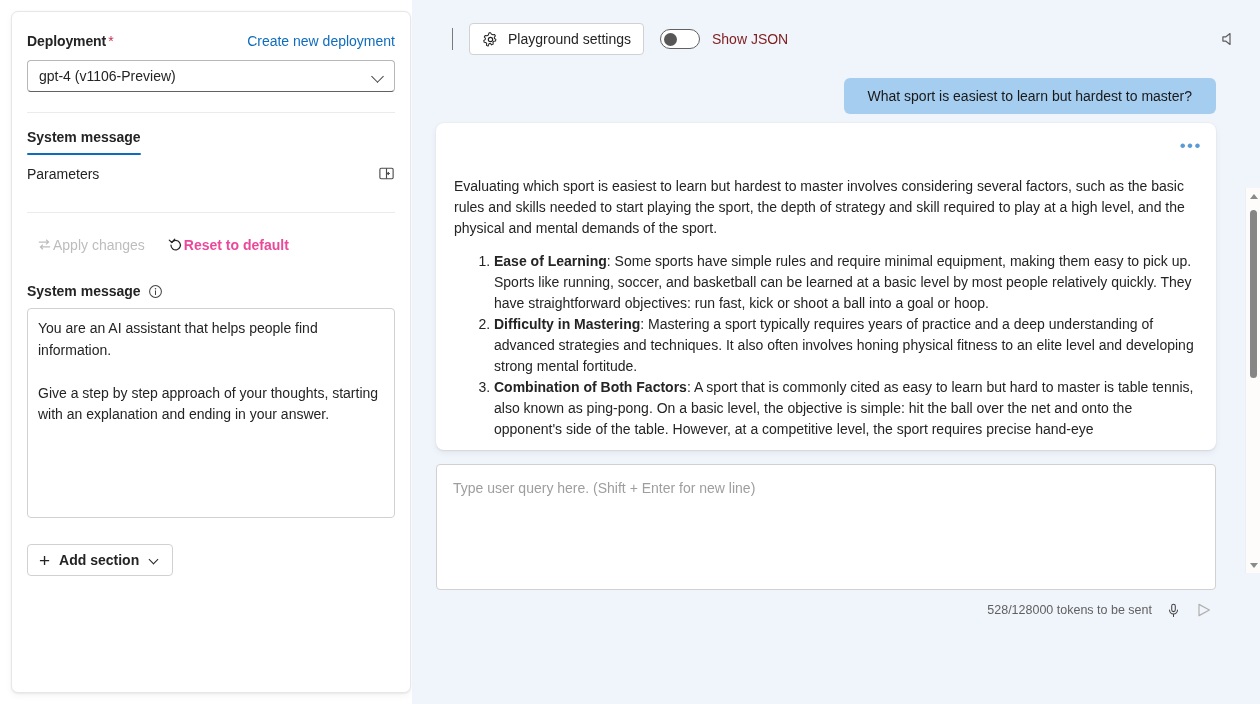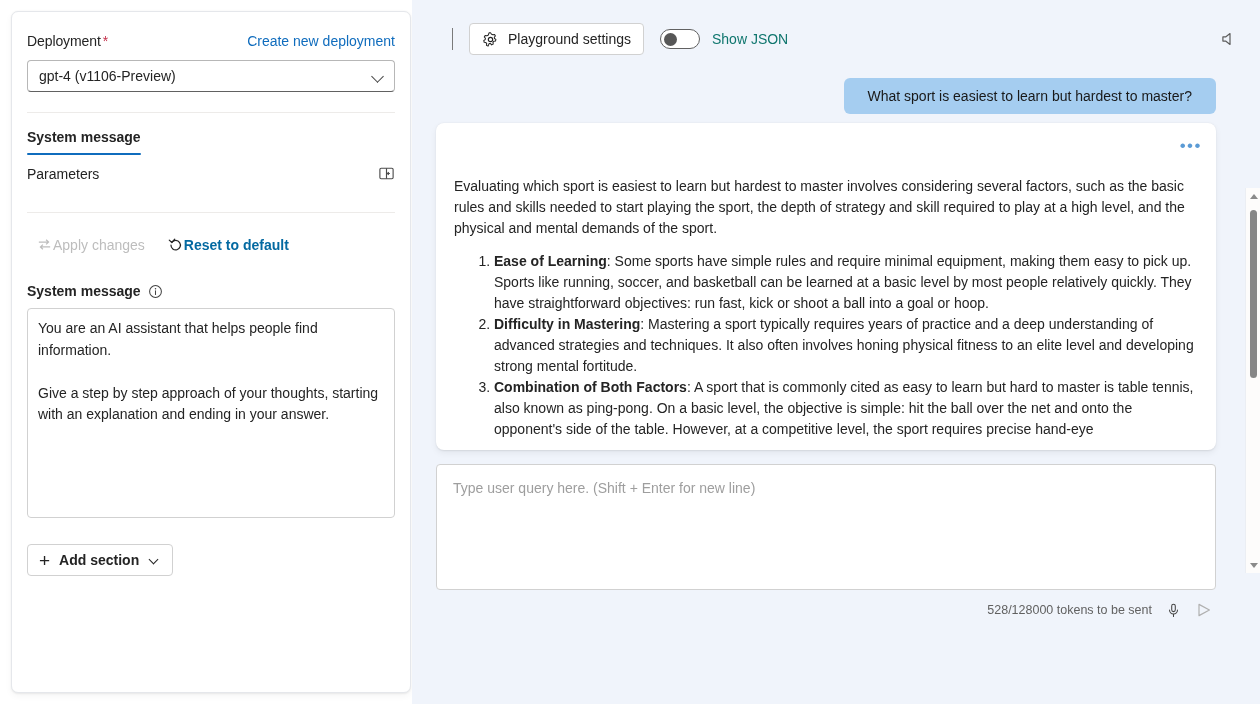--- a/index.html
+++ b/index.html
@@ -20,21 +20,21 @@
     border-radius: 7px;
     box-shadow: 0 0.6px 1.8px rgba(0,0,0,0.06), 0 3px 7px rgba(0,0,0,0.045);
     overflow: hidden;
   }
   .lp-inner { padding: 20px 15px 0 15px; }
 
   .deploy-head {
     display:flex; align-items:center; justify-content:space-between;
     padding: 0 0 0 0;
   }
-  .deploy-label { font-size: 14px; font-weight: 400; color:#242424; letter-spacing:-0.1px;}
+  .deploy-label { font-size: 14px; font-weight: 700; color:#242424; letter-spacing:-0.1px;}
   .req-star { color:#c4314b; font-weight:400; font-size:14px; margin-left:2px;}
   .create-link { font-size: 14px; color:#0f6cbd; cursor:pointer; }
 
   .select-box {
     margin-top: 10px;
     height: 32px;
     border: 1px solid #b7b7b7;
     border-bottom-color:#616161;
     border-radius: 4px;
     display:flex; align-items:center; justify-content:space-between;
@@ -74,21 +74,21 @@
   .divider2 { height:1px; background:#edebe9; margin: 30px 0 0 0; }
 
   .actions-row { display:flex; align-items:center; margin-top:17px; gap: 4px;}
   .action-btn {
     display:flex; align-items:center; gap:0;
     font-size:14px; padding: 6px 9px; border-radius:4px; cursor:pointer;
     background:transparent; border:none;
     font-family:"Liberation Sans", sans-serif;
   }
   .action-btn.disabled { color:#bdbdbd; cursor:default; }
-  .action-btn.enabled { color:#0369a1; font-weight:700; }
+  .action-btn.enabled { color:#ec4899; font-weight:700; }
 
   .sysmsg-head { display:flex; align-items:center; gap:7px; margin-top: 24px; }
   .sysmsg-title { font-size:14px; font-weight:700; color:#242424; }
   .info-ico { width:15px; height:15px; cursor:pointer; }
 
   .sys-textarea {
     margin-top: 9px;
     width: 368px; height: 210px;
     border:1px solid #d1d1d1; border-radius:4px;
     background:#fff;
@@ -128,21 +128,21 @@
   }
   .tb-sep { width:1px; height:22px; background:#7a7a7a; margin: 0 16px; }
   .toggle {
     width:40px; height:20px; border-radius:10px; border:1px solid #616161;
     background:#fff; position:relative; cursor:pointer; margin-left:16px;
   }
   .toggle .knob {
     position:absolute; left:3px; top:3px; width:13px; height:13px;
     border-radius:50%; background:#575757;
   }
-  .toggle-label { font-size:14px; color:#0f766e; margin-left:12px; }
+  .toggle-label { font-size:14px; color:#7f1d1d; margin-left:12px; }
   .spacer { flex: 1; }
   .speaker-btn { width:28px;height:28px;display:flex;align-items:center;justify-content:center;cursor:pointer;border-radius:4px;}
 
   
   .chat-area { position:relative; padding: 0 18px 0 24px; }
   .user-row { display:flex; justify-content:flex-end; padding-right: 26px; }
   .user-bubble {
     background:#a5cdf0; color:#191919;
     border-radius: 6px; padding: 9px 24px;
     font-size:14px; line-height:18px; max-width: 560px;

